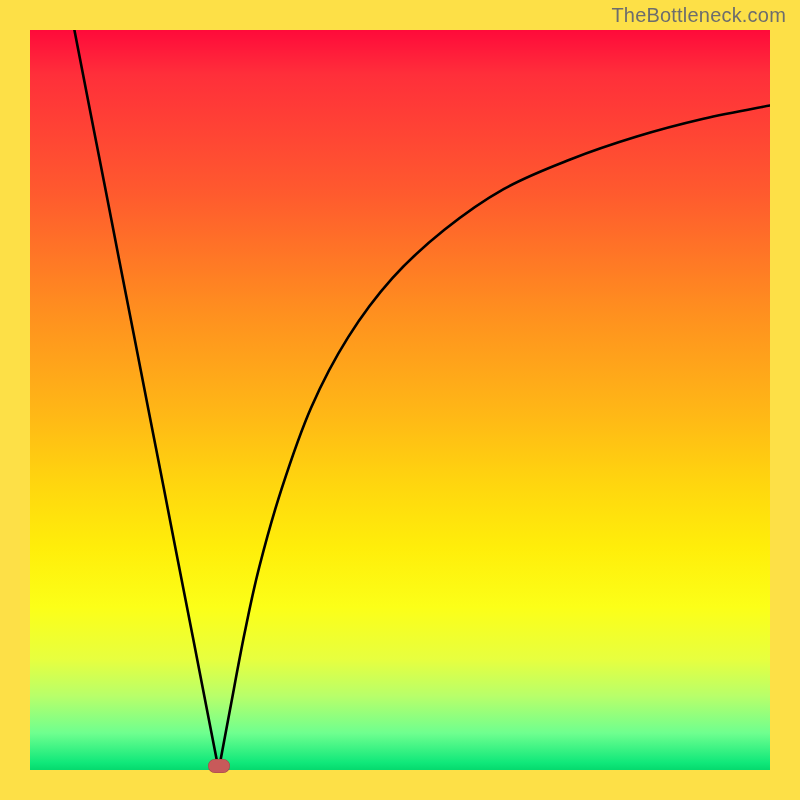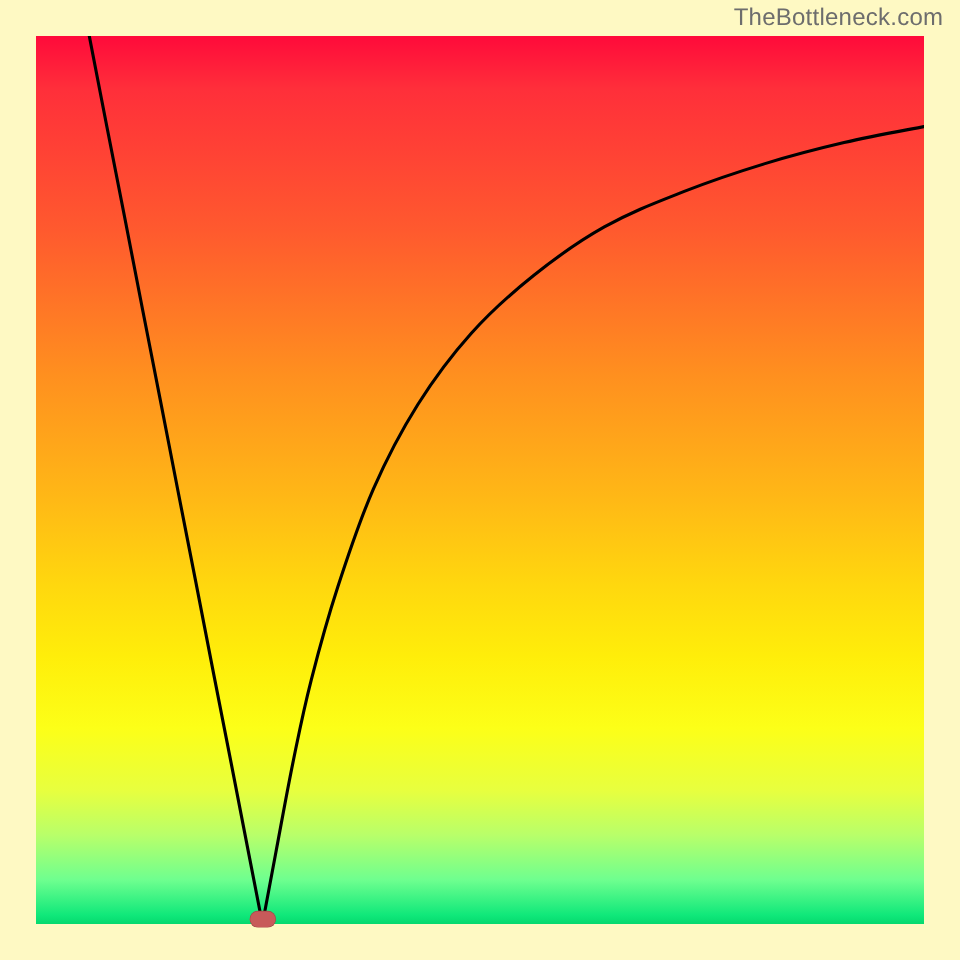--- a/index.html
+++ b/index.html
@@ -8,21 +8,21 @@
     width: 800px;
     height: 800px;
     overflow: hidden;
     background: #000;
     font-family: Arial, Helvetica, sans-serif;
   }
   .frame {
     position: relative;
     width: 800px;
     height: 800px;
-    background: #fef9c3;
+    background: #fde047;
   }
   .plot-area {
     position: absolute;
     left: 30px;
     top: 30px;
     width: 740px;
     height: 740px;
     
     background: linear-gradient(
       to bottom,

